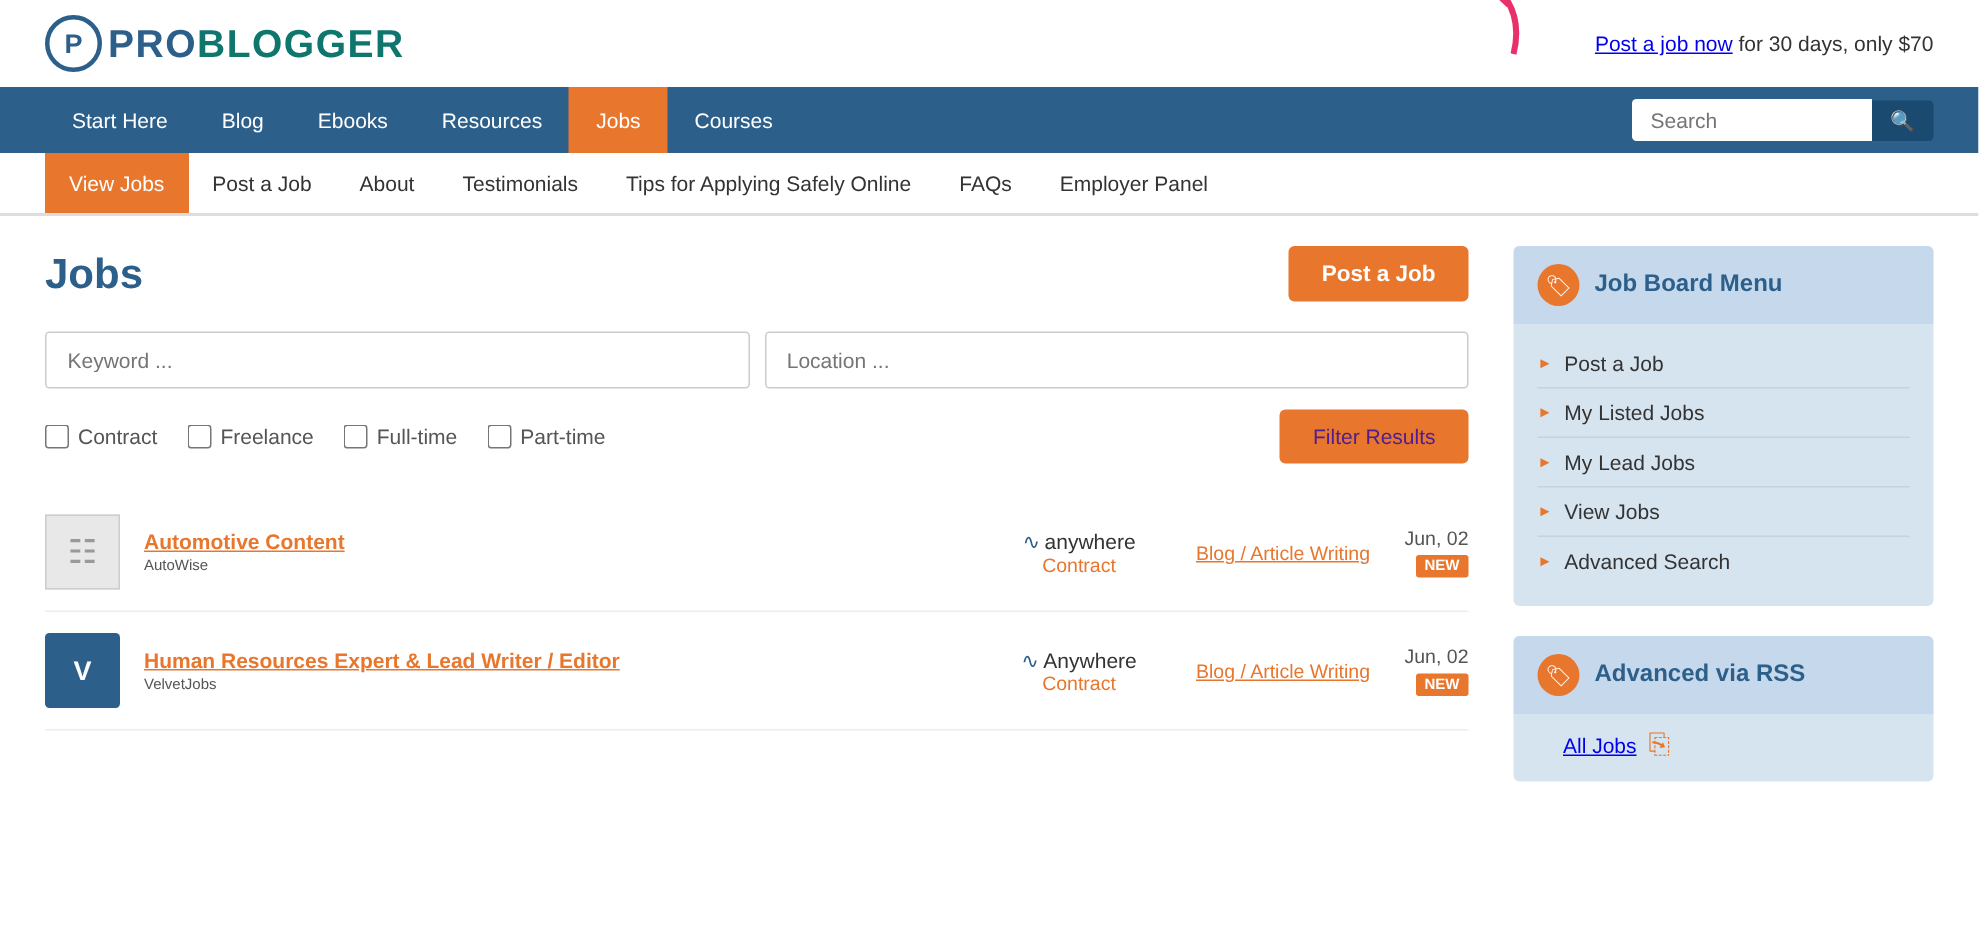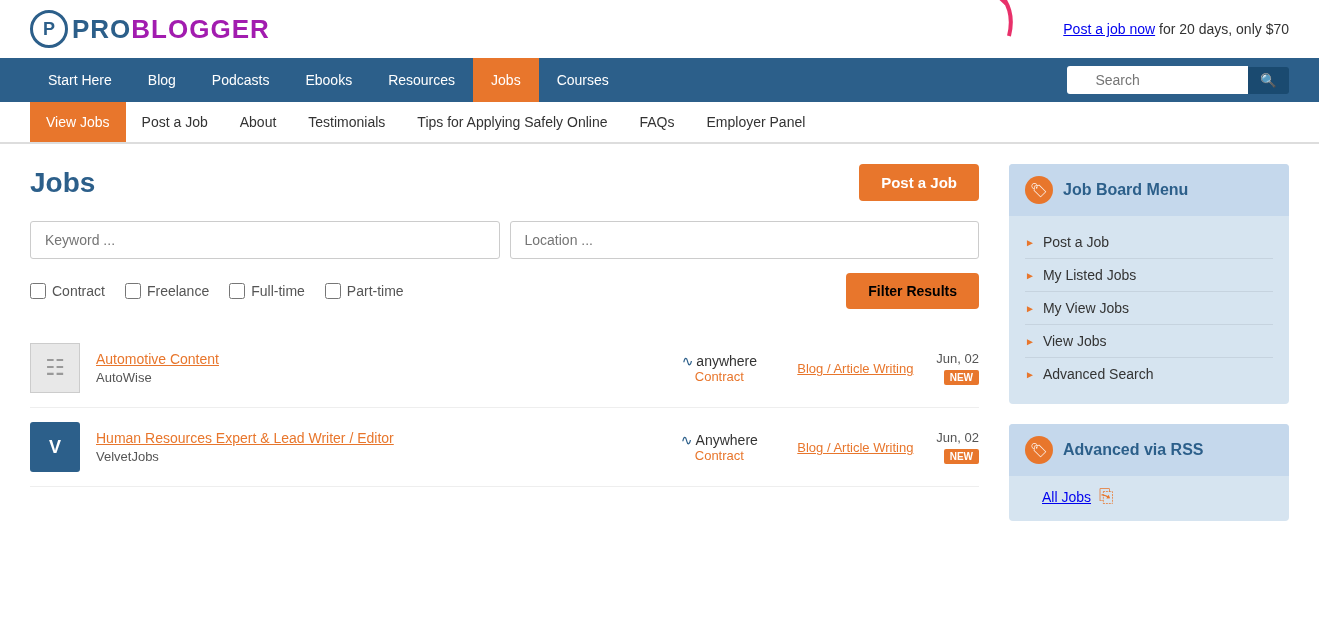--- a/index.html
+++ b/index.html
@@ -22,21 +22,21 @@
       width: 38px; height: 38px;
       border: 3px solid #2c5f8a;
       border-radius: 50%;
       display: flex; align-items: center; justify-content: center;
       color: #2c5f8a; font-weight: bold; font-size: 18px;
     }
     .logo-text {
       font-size: 26px; font-weight: bold; letter-spacing: 1px;
     }
     .logo-pro { color: #2c5f8a; }
-    .logo-blogger { color: #a21caf; }
+    .logo-blogger { color: #0f766e; }
 
     
     .main-nav {
       background: #2c5f8a;
       display: flex;
       align-items: center;
       padding: 0 30px;
     }
     .main-nav a {
       color: #fff;
@@ -45,25 +45,25 @@
       display: inline-block;
       font-size: 14px;
     }
     .main-nav a.active-jobs { background: #e8762c; }
     .nav-search {
       margin-left: auto;
       display: flex;
       align-items: center;
     }
     .nav-search input {
-      padding: 6px 28px;
+      padding: 6px 12px;
       border: none;
       outline: none;
       font-size: 14px;
-      width: 181px;
+      width: 160px;
       border-radius: 3px 0 0 3px;
     }
     .nav-search button {
       background: #1a4a70;
       border: none;
       color: #fff;
       padding: 6px 12px;
       cursor: pointer;
       border-radius: 0 3px 3px 0;
     }
@@ -145,25 +145,25 @@
       color: #555;
       cursor: pointer;
     }
     .filter-row input[type=checkbox] {
       width: 16px; height: 16px;
       border: 1px solid #aaa;
     }
     .btn-filter {
       margin-left: auto;
       background: #e8762c;
-      color: #000000;
+      color: #4c1d95;
       border: none;
       padding: 10px 22px;
       font-size: 14px;
-      font-weight: bold;
+      font-weight: normal;
       border-radius: 4px;
       cursor: pointer;
     }
 
     
     .job-listing {
       display: flex;
       align-items: center;
       padding: 14px 0;
       border-bottom: 1px solid #eee;
@@ -179,22 +179,22 @@
     }
     .job-logo.initials {
       background: #2c5f8a;
       color: #fff;
       font-size: 18px;
       font-weight: bold;
       border: none;
       border-radius: 3px;
     }
     .job-info { flex: 1; }
-    .job-title { color: #e8762c; text-decoration: underline; font-weight: normal; font-size: 14px; }
-    .job-company { color: #555; font-size: 13px; margin-top: 3px; }
+    .job-title { color: #e8762c; text-decoration: underline; font-weight: bold; font-size: 14px; }
+    .job-company { color: #555; font-size: 10px; margin-top: 3px; }
     .job-location-icon { color: #2c5f8a; margin-right: 3px; }
     .job-type { color: #e8762c; font-size: 13px; }
     .job-category { color: #e8762c; text-decoration: underline; font-size: 13px; }
     .job-date-area { text-align: right; font-size: 13px; color: #555; }
     .new-badge {
       background: #e8762c;
       color: #fff;
       font-size: 10px;
       font-weight: bold;
       padding: 2px 6px;
@@ -285,29 +285,28 @@
 
     <svg style="position:absolute; right: 260px; top: -55px;" width="80" height="80" viewBox="0 0 80 80">
       <defs>
         <marker id="arrowhead" markerWidth="10" markerHeight="7" refX="10" refY="3.5" orient="auto">
           <polygon points="0 0, 10 3.5, 0 7" fill="#e8306a"></polygon>
         </marker>
       </defs>
       <path d="M 60 70 Q 70 30 25 10" stroke="#e8306a" stroke-width="4" fill="none" marker-end="url(#arrowhead)"></path>
     </svg>
     <div>
-      <a href="#">Post a job now</a><span> for 20 days, only $70</span>
+      <a href="#">Post a job now</a><span> for 30 days, only $70</span>
     </div>
   </div>
 </div>
 
 <nav class="main-nav">
   <a href="#">Start Here</a>
   <a href="#">Blog</a>
-  <a href="#">Podcasts</a>
   <a href="#">Ebooks</a>
   <a href="#">Resources</a>
   <a href="#" class="active-jobs">Jobs</a>
   <a href="#">Courses</a>
   <div class="nav-search">
     <input type="text" placeholder="Search" style="">
     <button>
       <span>🔍</span>
     </button>
   </div>
@@ -413,21 +412,21 @@
         <div class="widget-item">
           <span class="widget-arrow">►</span>
           <a href="#">Post a Job</a>
         </div>
         <div class="widget-item">
           <span class="widget-arrow">►</span>
           <a href="#">My Listed Jobs</a>
         </div>
         <div class="widget-item">
           <span class="widget-arrow">►</span>
-          <a href="#">My View Jobs</a>
+          <a href="#">My Lead Jobs</a>
         </div>
         <div class="widget-item">
           <span class="widget-arrow">►</span>
           <a href="#">View Jobs</a>
         </div>
         <div class="widget-item">
           <span class="widget-arrow">►</span>
           <a href="#">Advanced Search</a>
         </div>
       </div>

